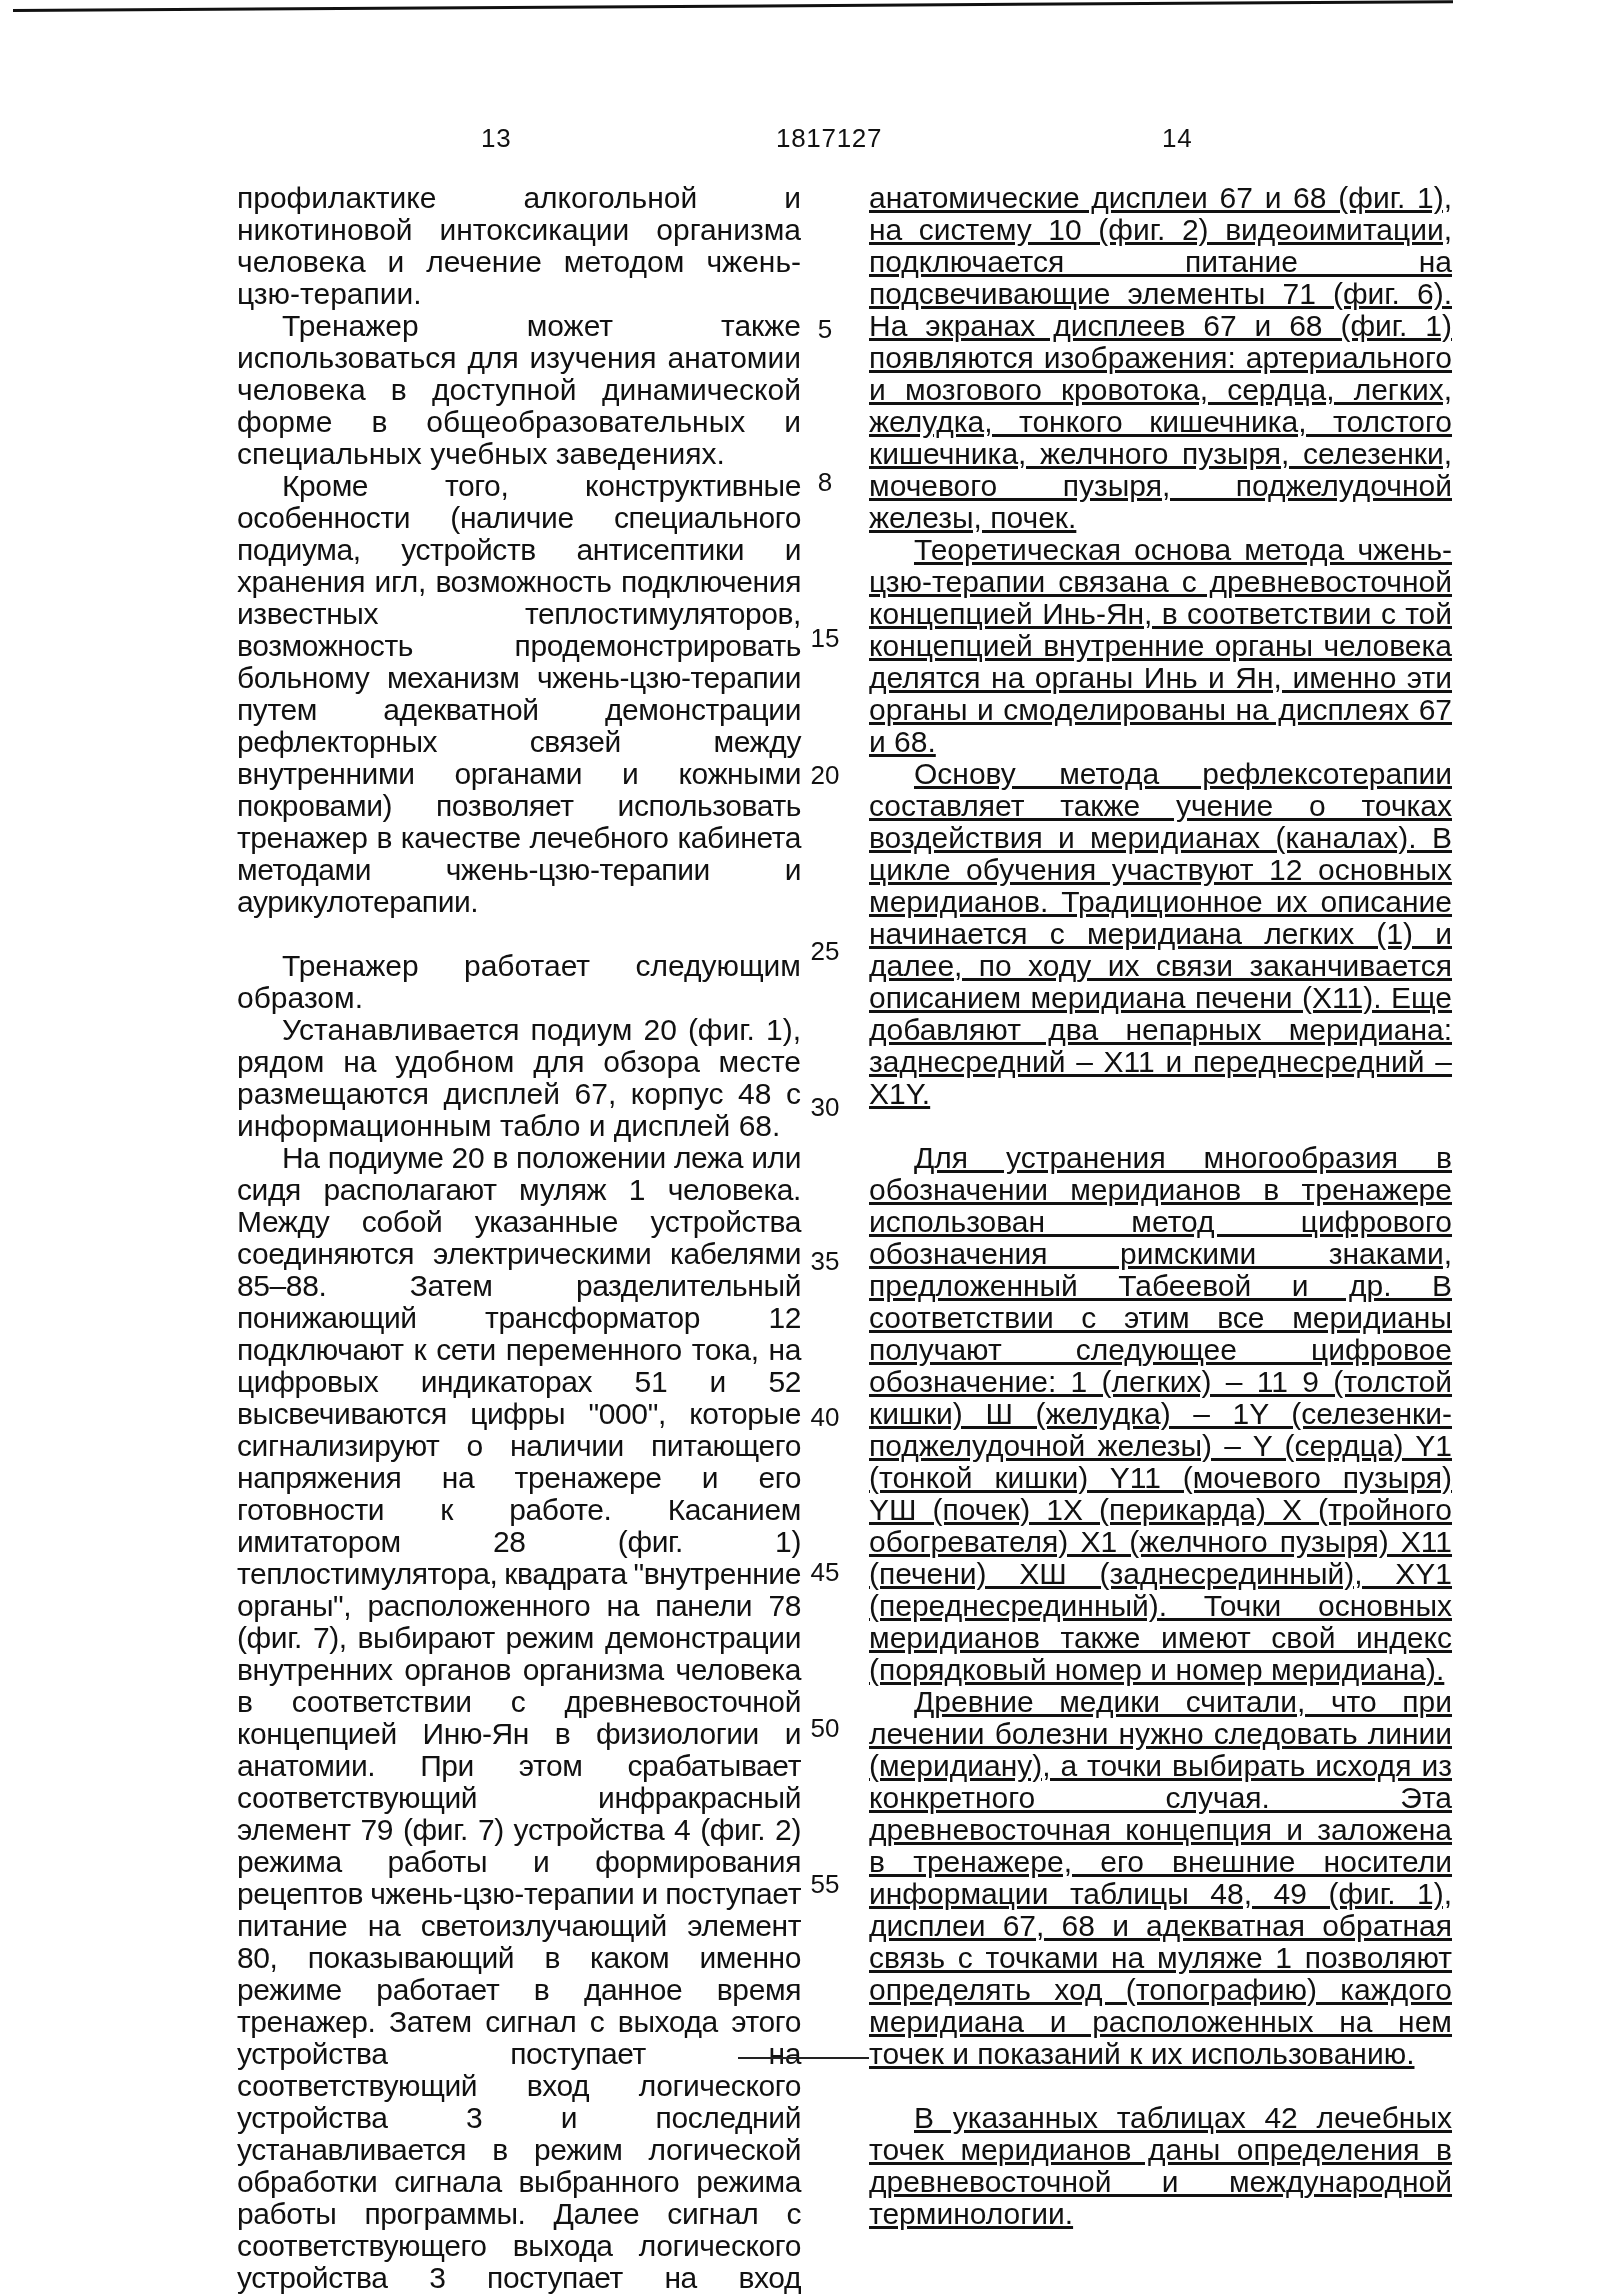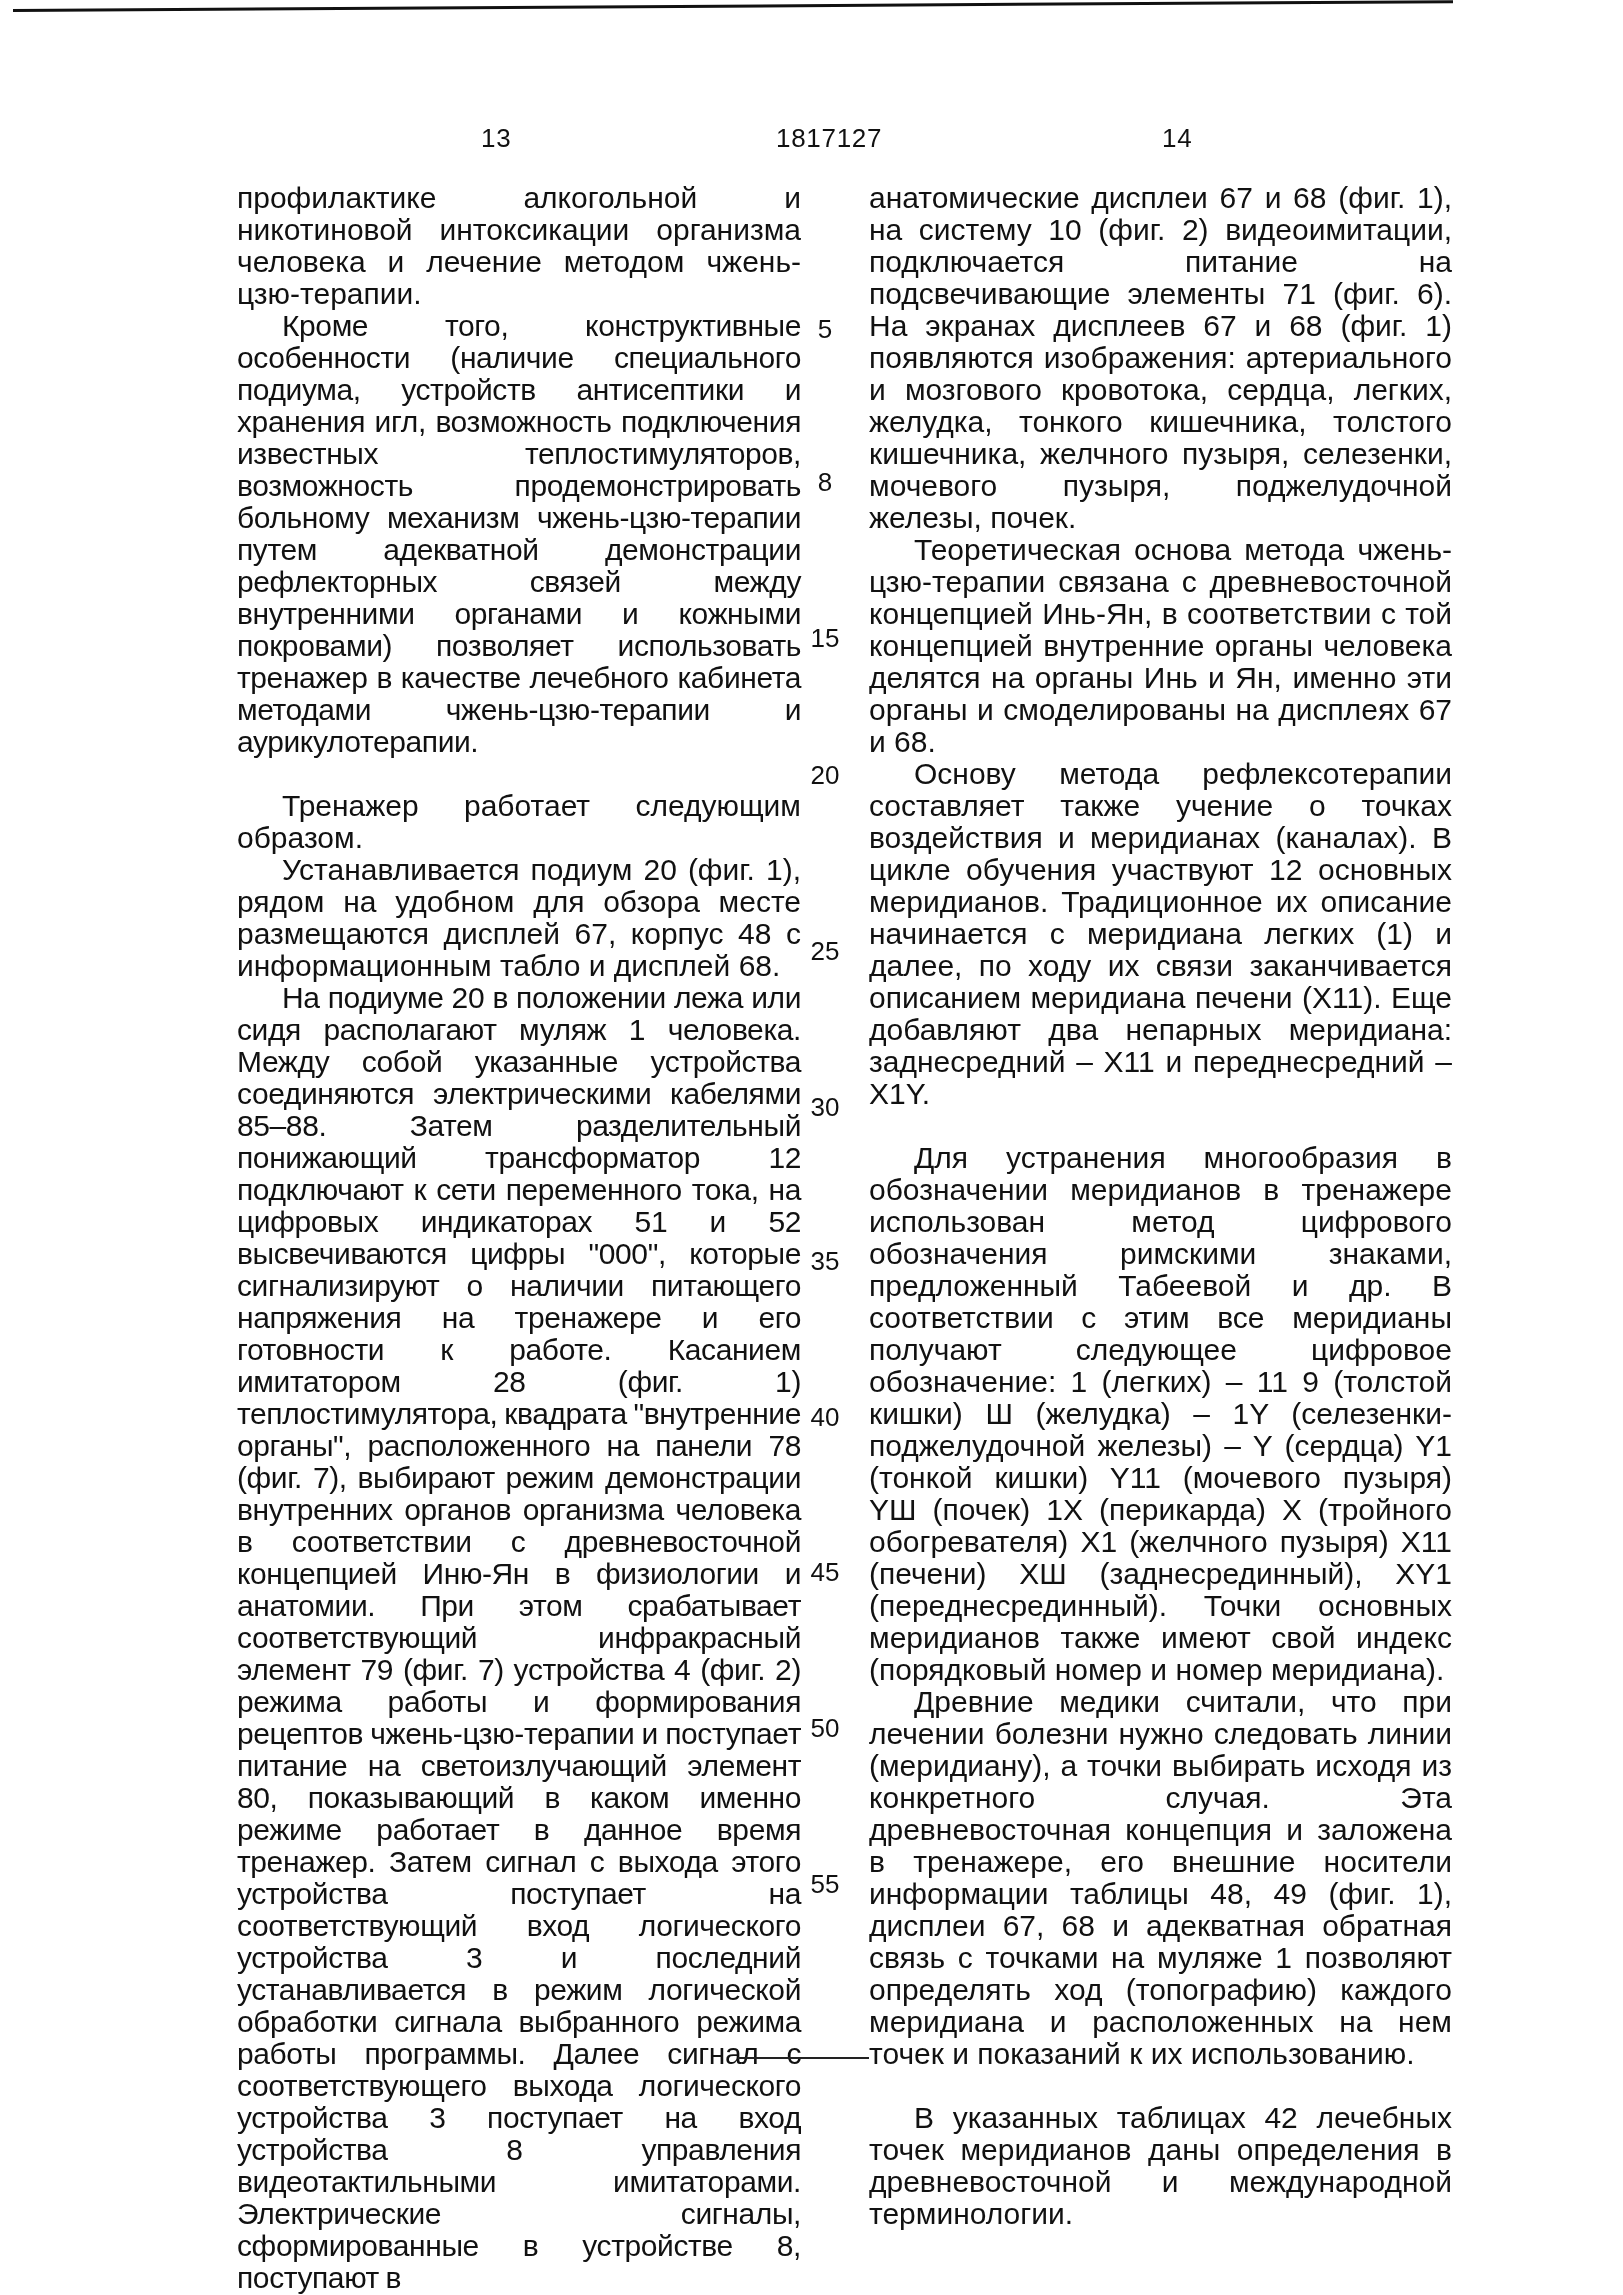--- a/index.html
+++ b/index.html
@@ -21,21 +21,21 @@
   .ph-center { left: 776px; }
   .ph-right { left: 1162px; }
 
   .column {
     position: absolute; top: 182px; width: 564px;
     font-size: 30px; line-height: 32px;
     text-align: justify; text-align-last: left;
     font-stretch: condensed;
   }
   .col-left { left: 237px; }
-  .col-right { left: 869px; width: 583px; }
+  .col-right { left: 869px; width: 583px; text-decoration: underline; }
   .column p { margin: 0; text-indent: 0; }
   .column p.indent { text-indent: 45px; }
   .column p.gap-before { margin-top: 32px; }
   .column p.gap-before-2 { margin-top: 32px; }
   .column .tight { letter-spacing: -0.4px; word-spacing: -1.3px; }
 
   .gutter {
     position: absolute; left: 789px; top: 0; width: 72px; height: 2295px;
     font-size: 26px;
   }
@@ -52,20 +52,21 @@
 <div class="top-rule"></div>
 
 <div class="page-header">
   <span class="ph-left">13</span>
   <span class="ph-center">1817127</span>
   <span class="ph-right">14</span>
 </div>
 
 <div class="column col-left">
   <p>профилактике алкогольной и никотиновой интоксикации организма человека и лечение методом чжень-цзю-терапии.</p>
+  <p class="indent">Тренажер может также использоваться для изучения анатомии человека в доступной динамической форме в общеобразовательных и специальных учебных заведениях.</p>
   <p class="indent tight">Кроме того, конструктивные особенности (наличие специального подиума, устройств антисептики и хранения игл, возможность подключения известных теплостимуляторов, возможность продемонстрировать больному механизм чжень-цзю-терапии путем адекватной демонстрации рефлекторных связей между внутренними органами и кожными покровами) позволяет использовать тренажер в качестве лечебного кабинета методами чжень-цзю-терапии и аурикулотерапии.</p>
   <p class="indent gap-before">Тренажер работает следующим образом.</p>
   <p class="indent">Устанавливается подиум 20 (фиг. 1), рядом на удобном для обзора месте размещаются дисплей 67, корпус 48 с информационным табло и дисплей 68.</p>
   <p class="indent tight">На подиуме 20 в положении лежа или сидя располагают муляж 1 человека. Между собой указанные устройства соединяются электрическими кабелями 85–88. Затем разделительный понижающий трансформатор 12 подключают к сети переменного тока, на цифровых индикаторах 51 и 52 высвечиваются цифры "000", которые сигнализируют о наличии питающего напряжения на тренажере и его готовности к работе. Касанием имитатором 28 (фиг. 1) теплостимулятора, квадрата "внутренние органы", расположенного на панели 78 (фиг. 7), выбирают режим демонстрации внутренних органов организма человека в соответствии с древневосточной концепцией Иню-Ян в физиологии и анатомии. При этом срабатывает соответствующий инфракрасный элемент 79 (фиг. 7) устройства 4 (фиг. 2) режима работы и формирования рецептов чжень-цзю-терапии и поступает питание на светоизлучающий элемент 80, показывающий в каком именно режиме работает в данное время тренажер. Затем сигнал с выхода этого устройства поступает на соответствующий вход логического устройства 3 и последний устанавливается в режим логической обработки сигнала выбранного режима работы программы. Далее сигнал с соответствующего выхода логического устройства 3 поступает на вход устройства 8 управления видеотактильными имитаторами. Электрические сигналы, сформированные в устройстве 8, поступают в</p>
 </div>
 
 <div class="gutter">
   <span style="top:314px">5</span>
   <span style="top:467px">8</span>
   <span style="top:623px">15</span>

